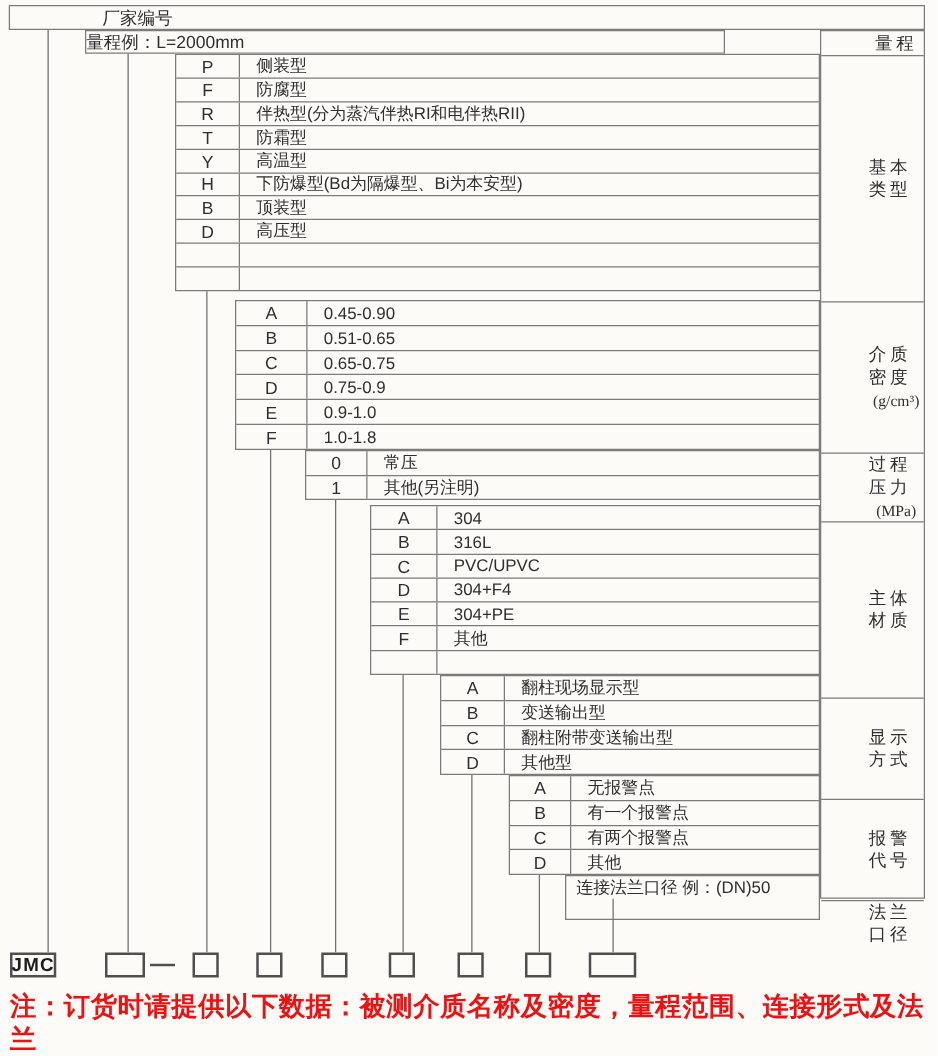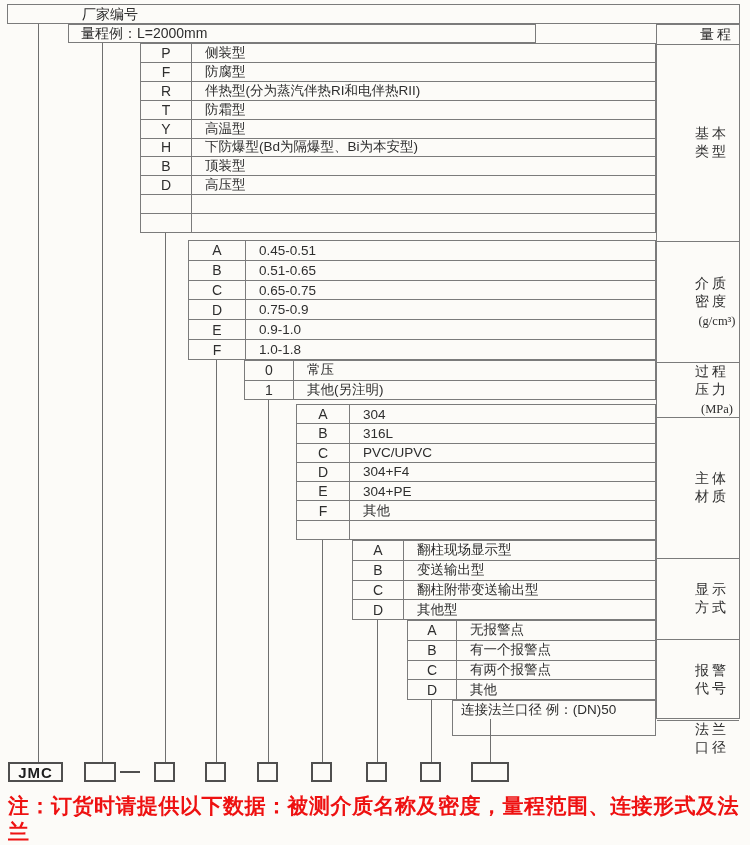--- a/index.html
+++ b/index.html
@@ -4,21 +4,21 @@
 <style>
   html,body{margin:0;padding:0;background:#ffffff;}
   #stage{
     position:relative;width:750px;height:845px;background:#fcfbf8;
     font-family:"Liberation Sans",sans-serif;color:#2e2e2e;overflow:hidden;
   }
   .abs{position:absolute;box-sizing:border-box;}
   .outline{border:1px solid #7b7b7b;background:#fcfbf8;}
   
   .top-box{left:7px;top:4px;width:733px;height:20px;line-height:18px;font-size:14px;padding-left:74px;}
-  .range-box{left:68px;top:24px;width:468px;height:19px;line-height:17px;font-size:14px;padding-left:12px;}
+  .range-box{left:68px;top:24px;width:512px;height:19px;line-height:17px;font-size:14px;padding-left:0;}
   
   .side-col{left:656px;top:24px;width:84px;height:695px;display:flex;flex-direction:column;}
   .side-cell{display:flex;flex-direction:column;align-items:center;justify-content:center;
     border-bottom:1px solid #7b7b7b;font-family:"Liberation Serif",serif;font-size:14px;
     letter-spacing:3px;color:#2e2e2e;padding-left:38px;}
   .side-cell:last-child{border-bottom:none;justify-content:center;}
   .side-cell .sub{letter-spacing:0;font-size:12.5px;margin-top:3px;}
   .side-cell .sub:empty{display:none;}
   
   .sec{display:flex;flex-direction:column;border:1px solid #7b7b7b;background:#fcfbf8;}
@@ -124,21 +124,21 @@
         <div class="tdesc"></div>
       </div>
       <div class="trow">
         <div class="tcode"></div>
         <div class="tdesc"></div>
       </div>
     </div>
   <div class="abs sec sec-density">
       <div class="trow">
         <div class="tcode">A</div>
-        <div class="tdesc">0.45-0.51</div>
+        <div class="tdesc">0.45-0.90</div>
       </div>
       <div class="trow">
         <div class="tcode">B</div>
         <div class="tdesc">0.51-0.65</div>
       </div>
       <div class="trow">
         <div class="tcode">C</div>
         <div class="tdesc">0.65-0.75</div>
       </div>
       <div class="trow">
@@ -238,21 +238,21 @@
   <div class="abs vline" style="left:38px;top:24px;height:738px"></div>
   <div class="abs vline" style="left:102px;top:43px;height:719px"></div>
   <div class="abs vline" style="left:165px;top:233px;height:529px"></div>
   <div class="abs vline" style="left:216px;top:360px;height:402px"></div>
   <div class="abs vline" style="left:268px;top:400px;height:362px"></div>
   <div class="abs vline" style="left:322px;top:540px;height:222px"></div>
   <div class="abs vline" style="left:377px;top:620px;height:142px"></div>
   <div class="abs vline" style="left:431px;top:700px;height:62px"></div>
   <div class="abs vline" style="left:490px;top:719px;height:43px"></div>
 
-  <div class="abs bbox" style="left:8px;width:55px">
+  <div class="abs bbox" style="left:8px;width:37px">
     <span class="jmc">JMC</span>
   </div>
   <div class="abs bbox" style="left:84px;width:32px"></div>
   <div class="abs dash"></div>
   <div class="abs bbox" style="left:154px;width:21px"></div>
   <div class="abs bbox" style="left:205px;width:21px"></div>
   <div class="abs bbox" style="left:257px;width:21px"></div>
   <div class="abs bbox" style="left:311px;width:21px"></div>
   <div class="abs bbox" style="left:366px;width:21px"></div>
   <div class="abs bbox" style="left:420px;width:21px"></div>

